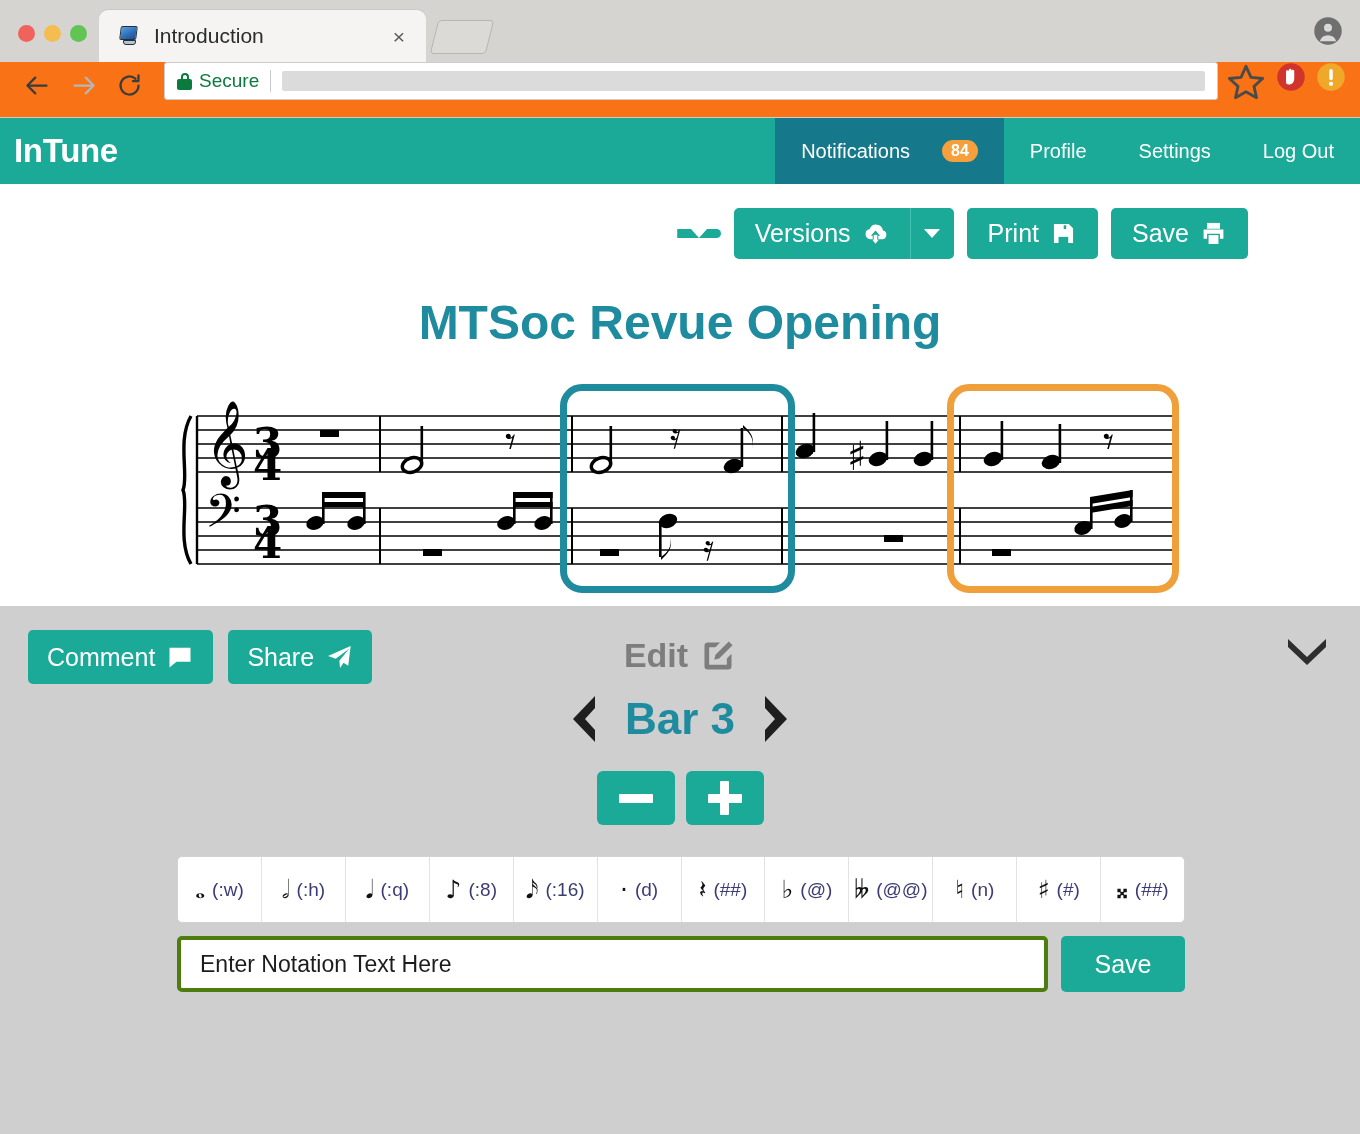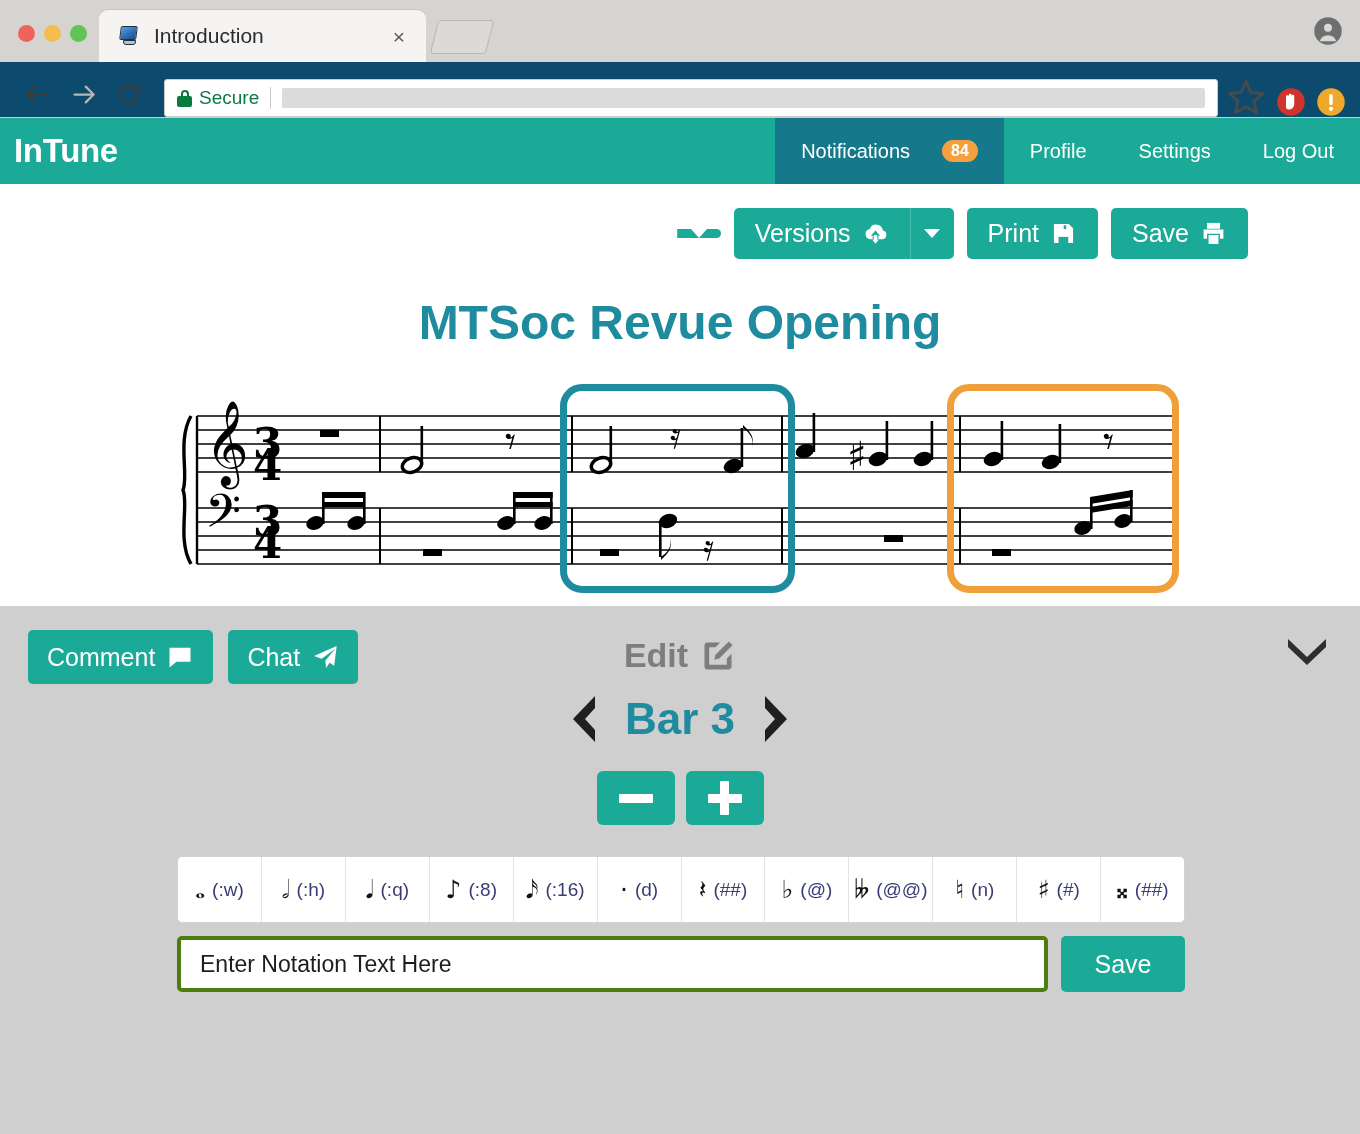--- a/index.html
+++ b/index.html
@@ -74,22 +74,22 @@
   }
   .chrome-avatar {
     position: absolute; right: 12px; top: 11px;
     width: 40px; height: 40px;
     display: flex; align-items: center; justify-content: center;
   }
   .chrome-avatar svg { width: 30px; height: 30px; }
 
   .browser-urlbar {
     height: 56px;
-    background: #0c4a6e;
-    display: flex; align-items: flex-end;
+    background: #f97316;
+    display: flex; align-items: flex-start;
     padding: 0 14px 0 14px;
     border-bottom: 1px solid #cfcdca;
   }
   .nav-btn {
     width: 46px; height: 46px;
     display: flex; align-items: center; justify-content: center;
     flex: none;
   }
   .nav-btn svg { width: 27px; height: 27px; }
   .urlfield {
@@ -560,21 +560,21 @@
 
   <div class="panel">
     <div class="panel-top">
       <button class="pbtn">
         <span>Comment</span>
         <svg viewBox="0 0 24 24">
             <path d="M3 4h18v12H9l-6 5z"></path>
           </svg>
       </button>
       <button class="pbtn">
-        <span>Chat</span>
+        <span>Share</span>
         <svg viewBox="0 0 24 24">
             <path d="M22 2.5L2.6 11.2l6.6 2.3L20.7 5l-8.4 10.3.6 6.2 3-4.5 4 2.6z"></path>
           </svg>
       </button>
     </div>
 
     <div class="collapse-btn">
       <svg viewBox="0 0 48 30">
           <polygon points="5,4 24,22 43,4 43,12 24,30 5,12"></polygon>
         </svg>

